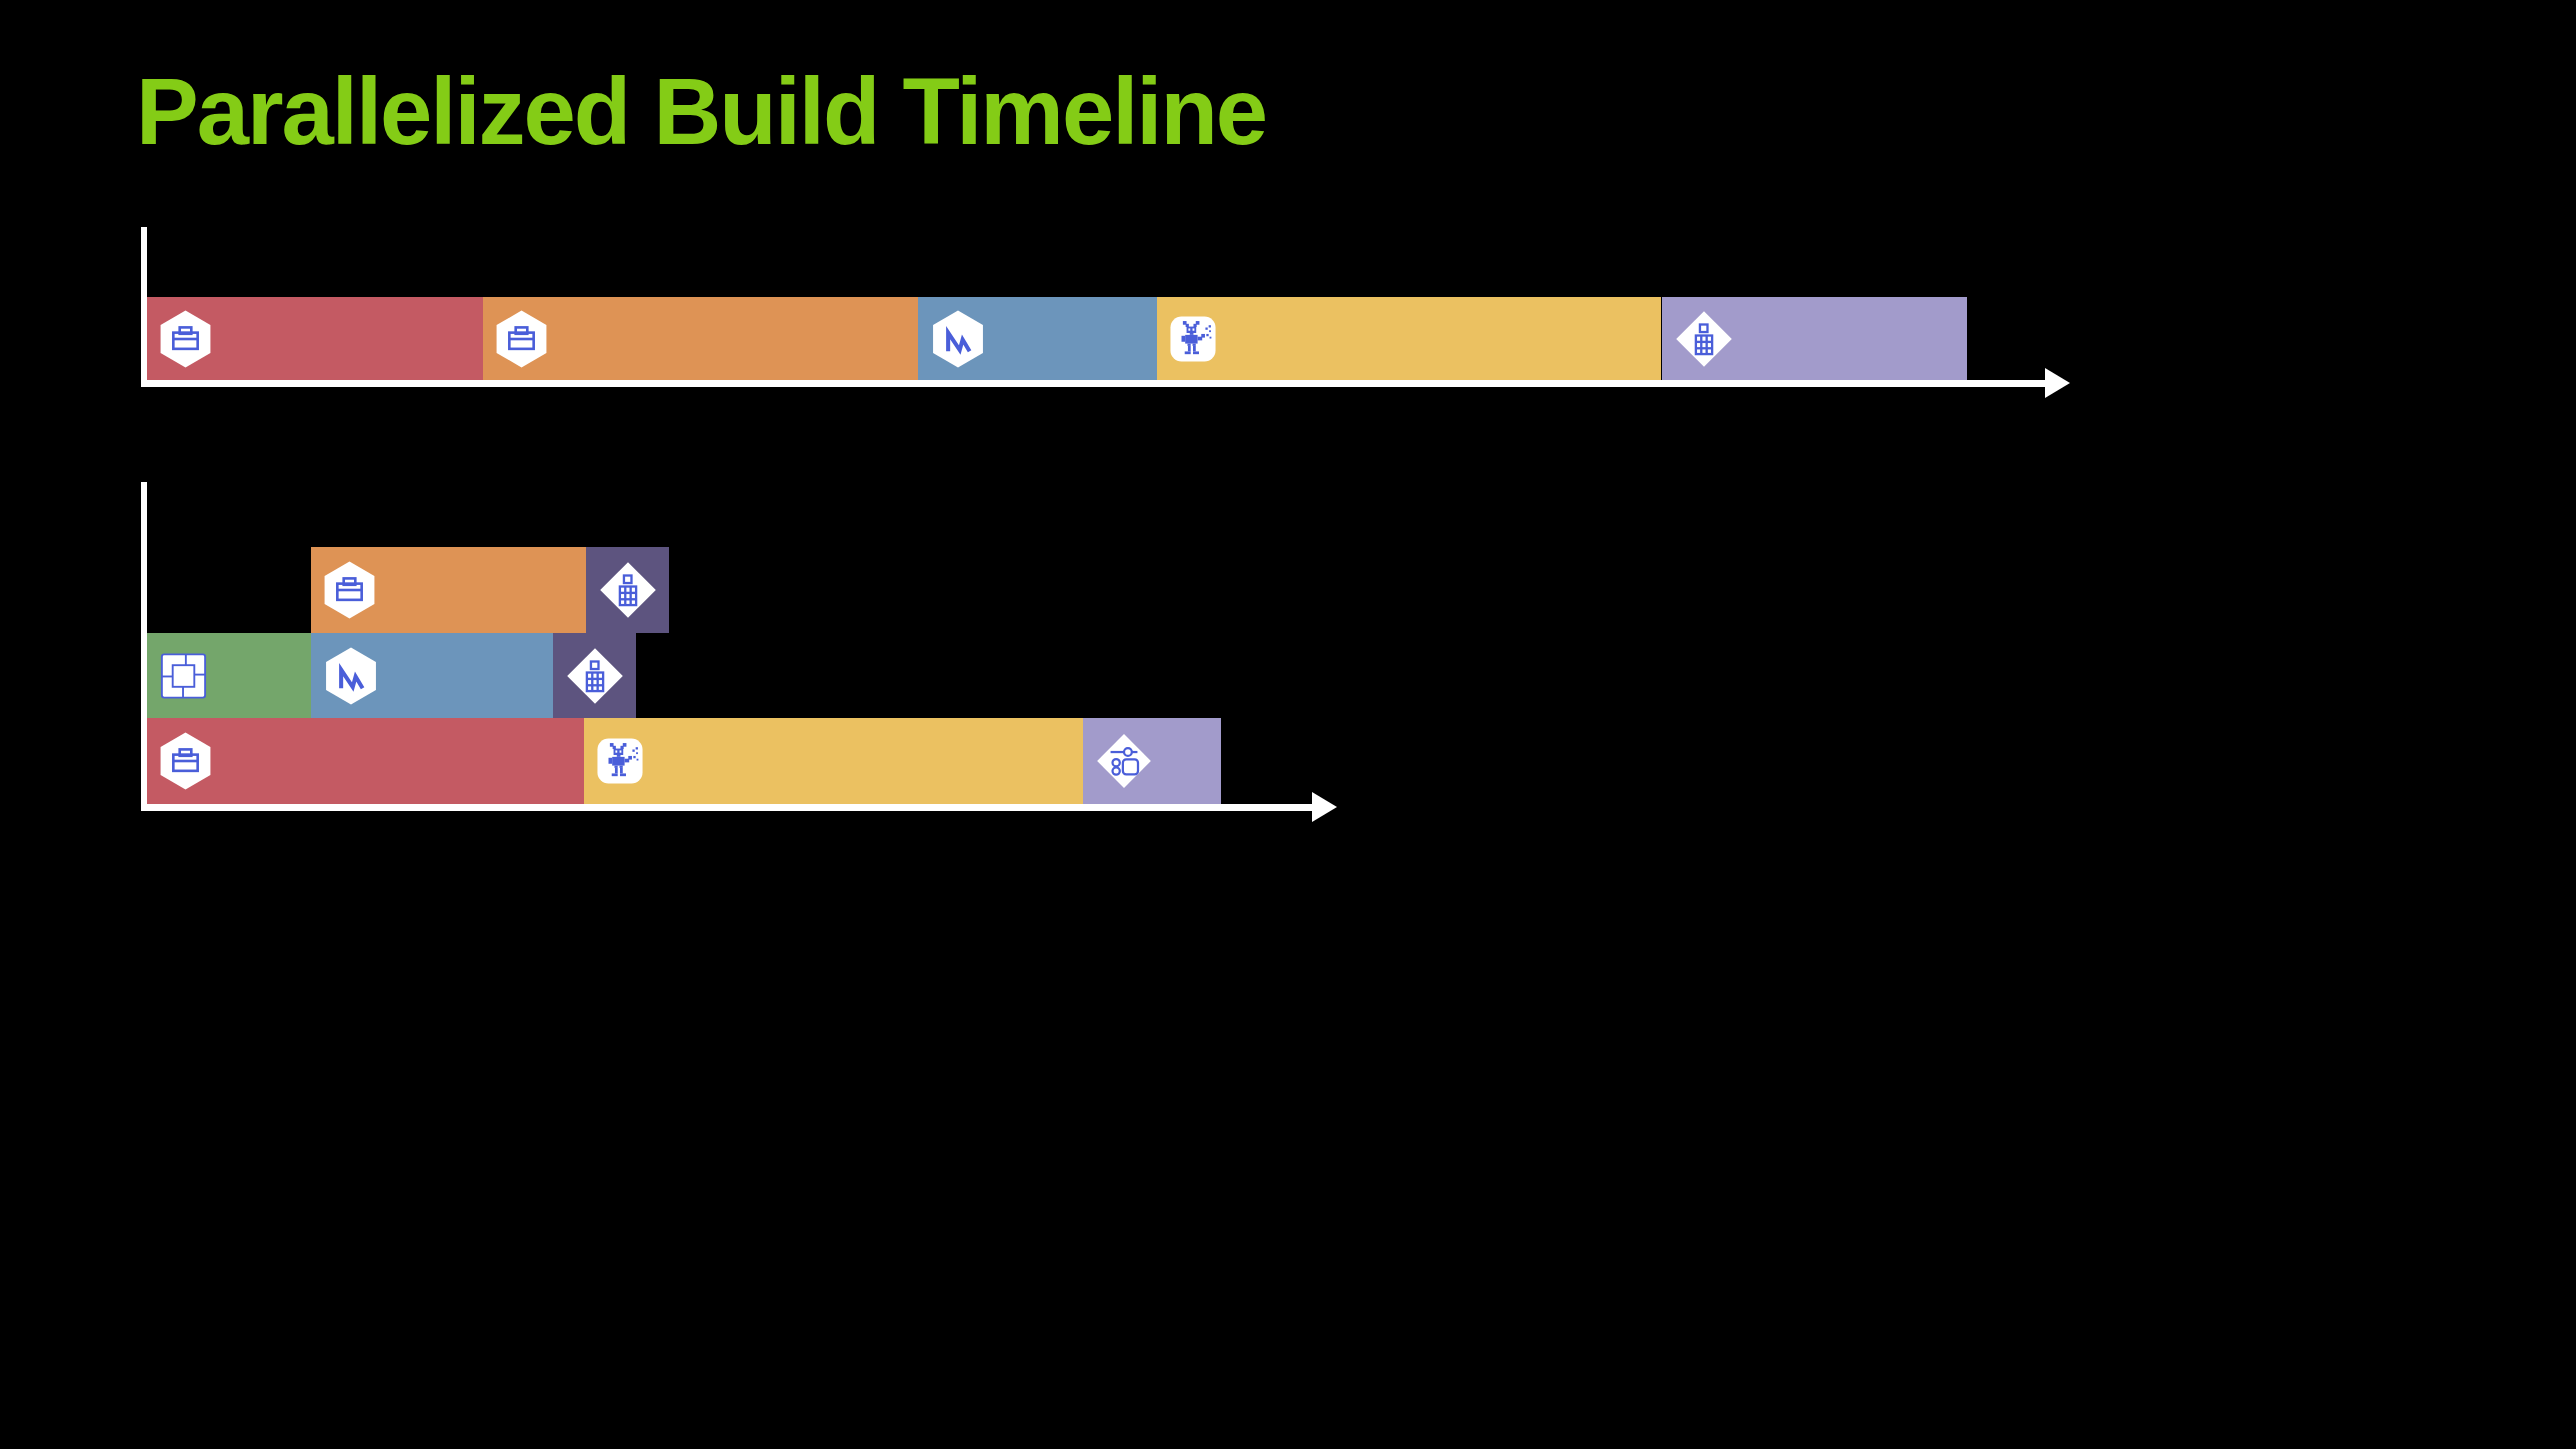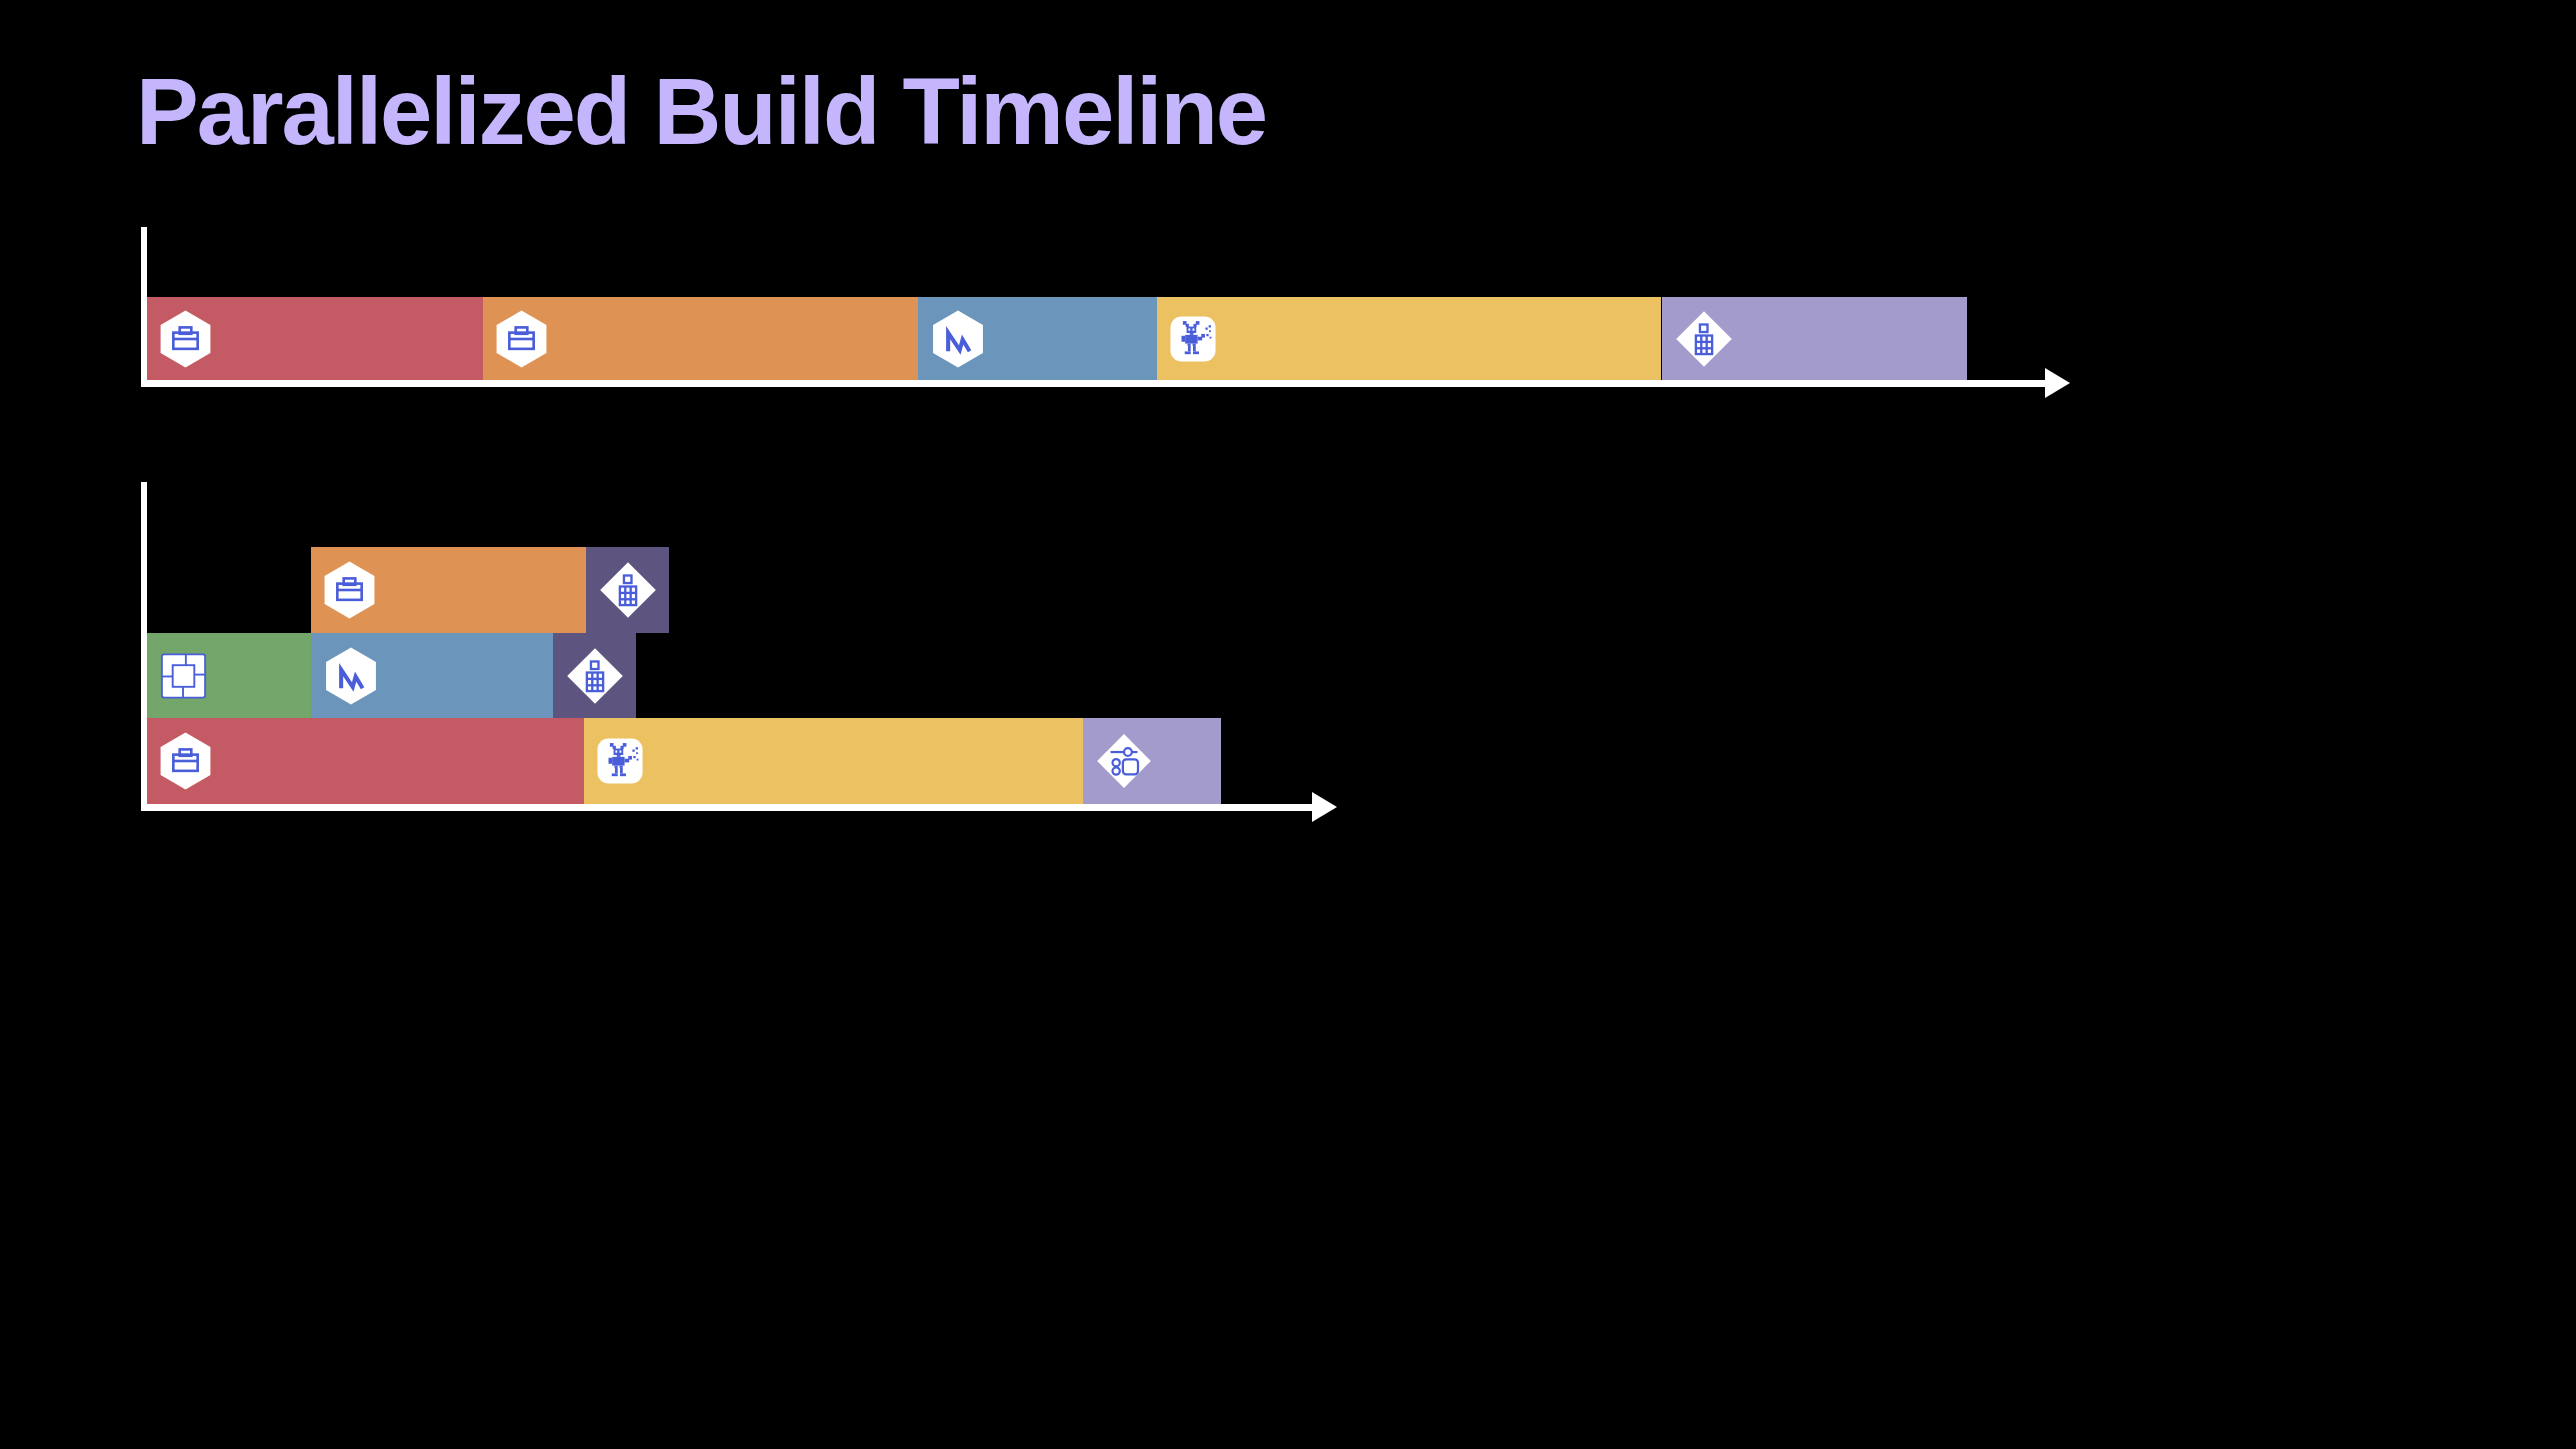--- a/index.html
+++ b/index.html
@@ -19,21 +19,21 @@
     inset: 0;
   }
   .title {
     position: absolute;
     left: 136px;
     top: 58px;
     margin: 0;
     font-size: 94px;
     font-weight: 700;
     letter-spacing: -2px;
-    color: #c4b5fd;
+    color: #84cc16;
     white-space: nowrap;
   }
   .chart {
     position: absolute;
     inset: 0;
   }
   .axis-line {
     position: absolute;
   }
   .arrow-head {

